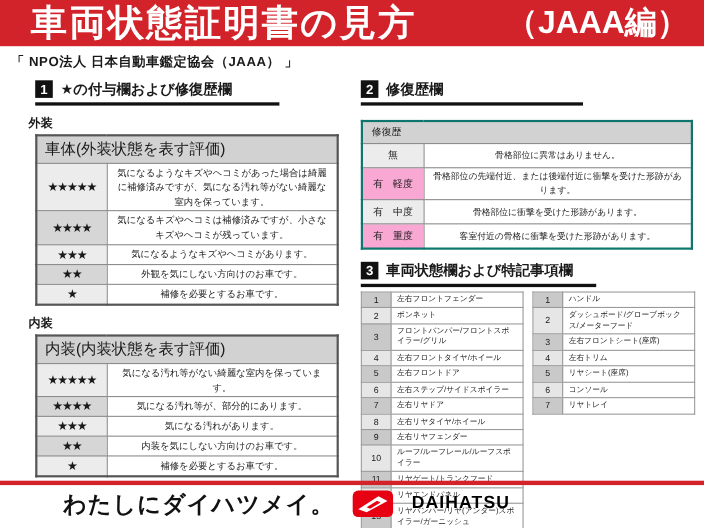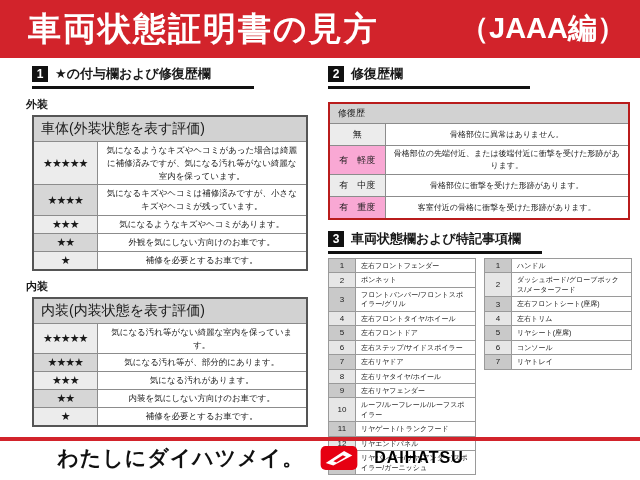--- a/index.html
+++ b/index.html
@@ -1,21 +1,21 @@
 <!DOCTYPE html>
 <html><head>
 <meta charset="utf-8">
 <style>
   * { margin:0; padding:0; box-sizing:border-box; }
   html,body { width:640px; height:480px; overflow:hidden; background:#fff;
     font-family:"Liberation Sans","DejaVu Sans",sans-serif; color:#1a1a1a; }
   .page { position:relative; width:640px; height:480px; overflow:hidden; }
 
   
-  .hdr { height:58px; background:#d2232b; color:#fff; display:flex; align-items:center;
+  .hdr { height:42px; background:#d2232b; color:#fff; display:flex; align-items:center;
     justify-content:space-between; padding:0 14px 0 28px; }
   .hdr .title { font-size:33px; font-weight:bold; letter-spacing:2px; }
   .hdr .edition { font-size:29px; font-weight:bold; }
 
   .subtitle { font-size:12px; font-weight:bold; margin:6px 0 0 10px; letter-spacing:.5px; }
 
   
   .content { display:flex; padding:2px 4px 0 14px; }
   .col-left { width:306px; }
   .col-right { width:316px; padding-left:8px; }
@@ -36,21 +36,21 @@
   
   .rating-table { width:276px; margin-left:18px; border:2px solid #555; }
   .rating-table td { border:1px solid #8c8c8c; }
   .rating-table .thead-cell { background:#d2d2d2; font-size:14px; padding:3px 7px; }
   .star-cell { width:64px; text-align:center; font-size:11px; letter-spacing:-1px; padding:2px; }
   .desc-cell { font-size:8.5px; line-height:1.5; padding:2px 6px; background:#fff;text-align:center; }
   .row-a .star-cell { background:#ececec; }
   .row-b .star-cell { background:#d6d6d6; }
 
   
-  .repair-table { width:302px; margin-top:13px; border:2px solid #b91c1c; }
+  .repair-table { width:302px; margin-top:13px; border:2px solid #0f766e; }
   .repair-table td { border:1px solid #8c8c8c; }
   .repair-table .thead-cell { background:#d2d2d2; font-size:9px; padding:3px 8px; }
   .grade-cell { width:56px; text-align:center; font-size:9px; padding:4px 2px; white-space:pre; }
   .row-a .grade-cell { background:#ececec; }
   .row-b .grade-cell { background:#f9a8d4; }
   .repair-table .desc-cell { font-size:8px; }
 
   
   .lists { display:flex; gap:8px; margin-top:4px; }
   .point-table { border:1.5px solid #777; align-self:flex-start; background:#fff; }
@@ -71,20 +71,21 @@
 </head>
 <body>
 
 <div class="page">
 
   <div class="hdr">
     <span class="title">車両状態証明書の見方</span>
     <span class="edition">（JAAA編）</span>
   </div>
 
+  <div class="subtitle">「 NPO法人 日本自動車鑑定協会（JAAA） 」</div>
 
   <div class="content">
 
     <div class="col-left">
 
       <div class="sec-heading" id="sec1-heading">
         <span class="numbox">1</span>
         <span class="sec-title">★の付与欄および修復歴欄</span>
       </div>
 

